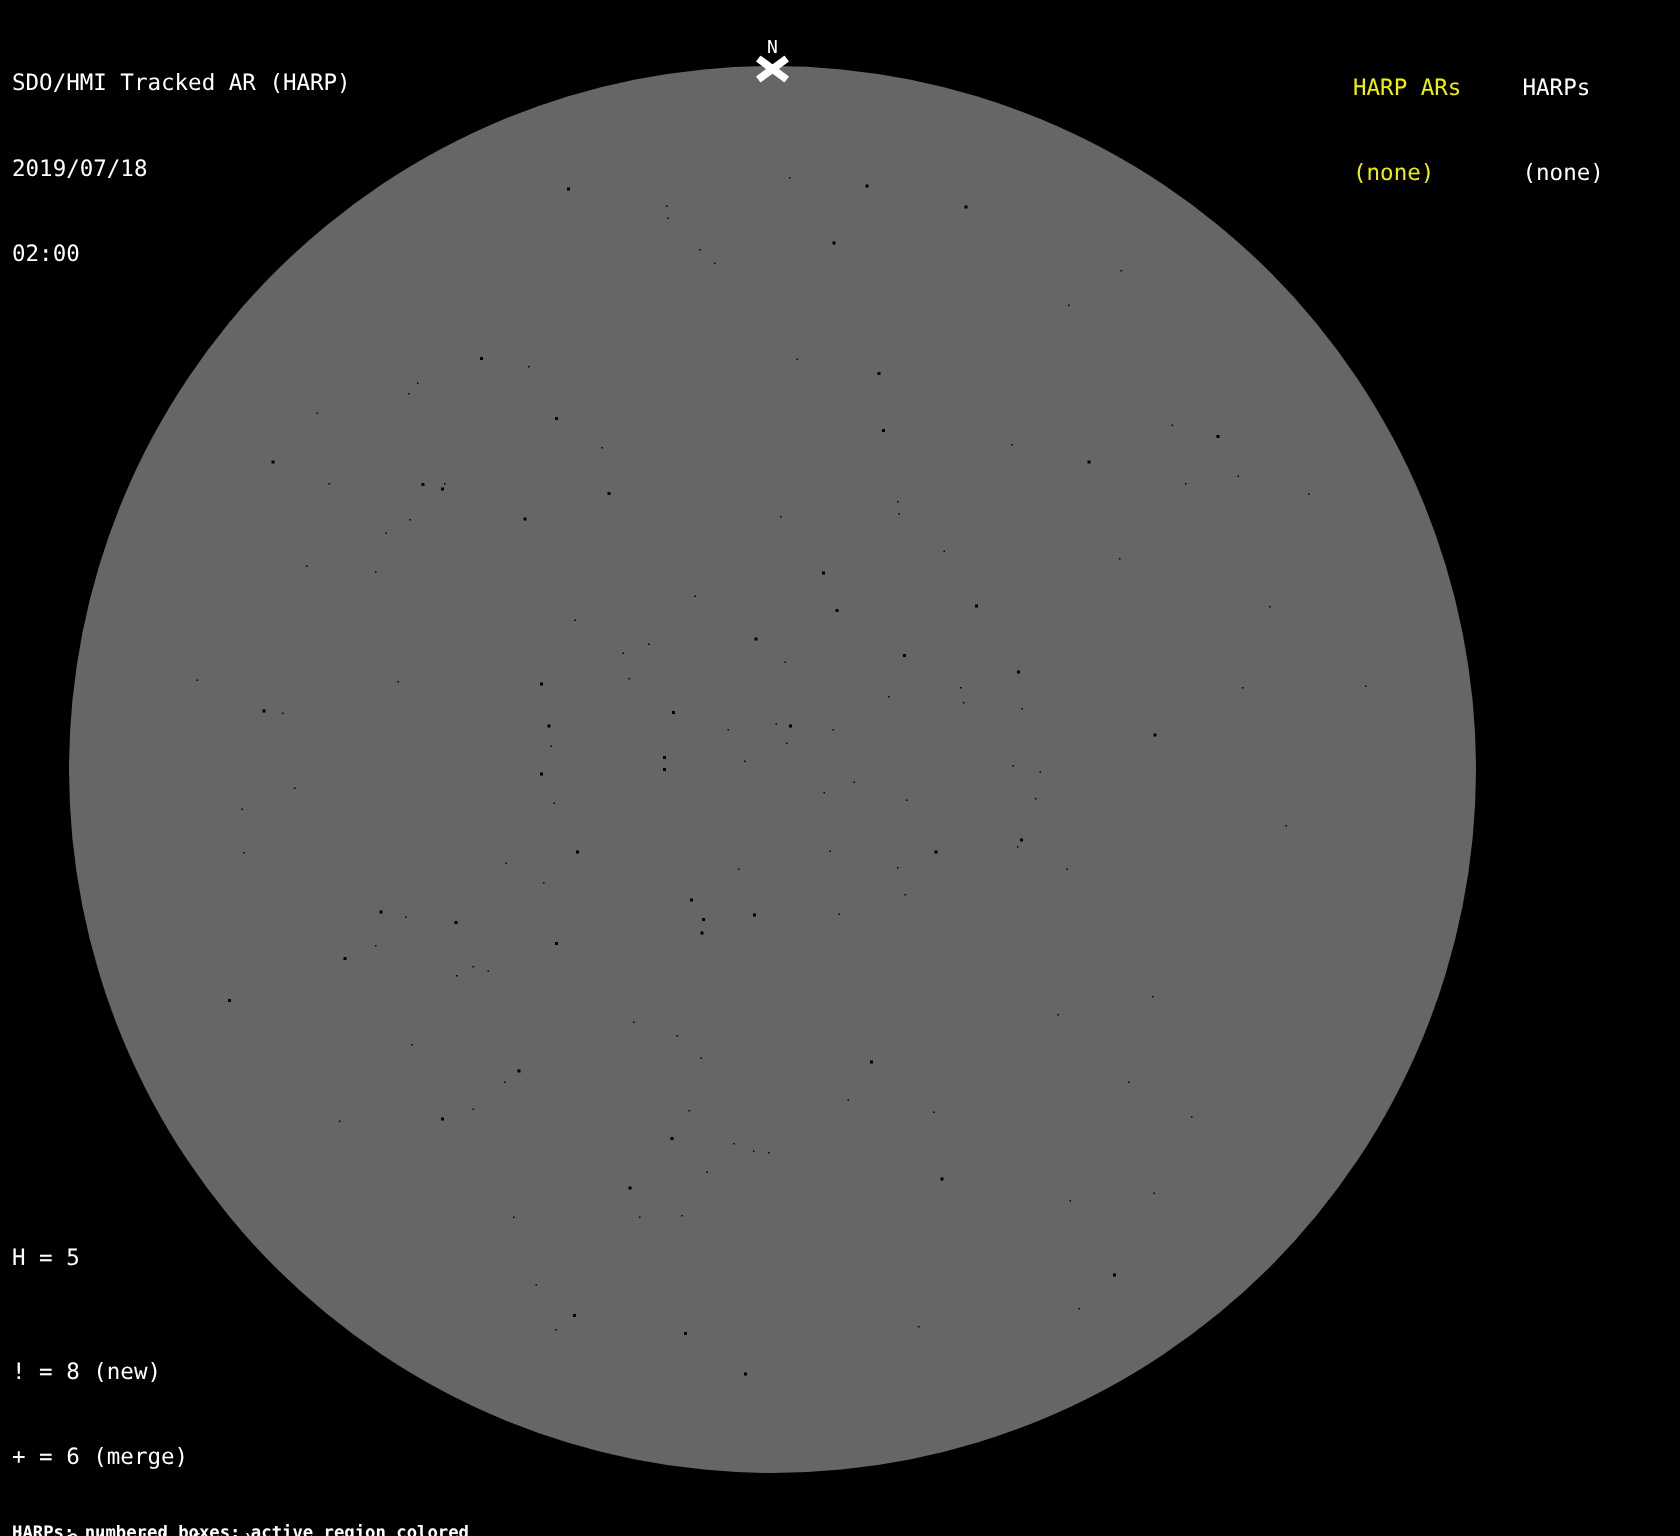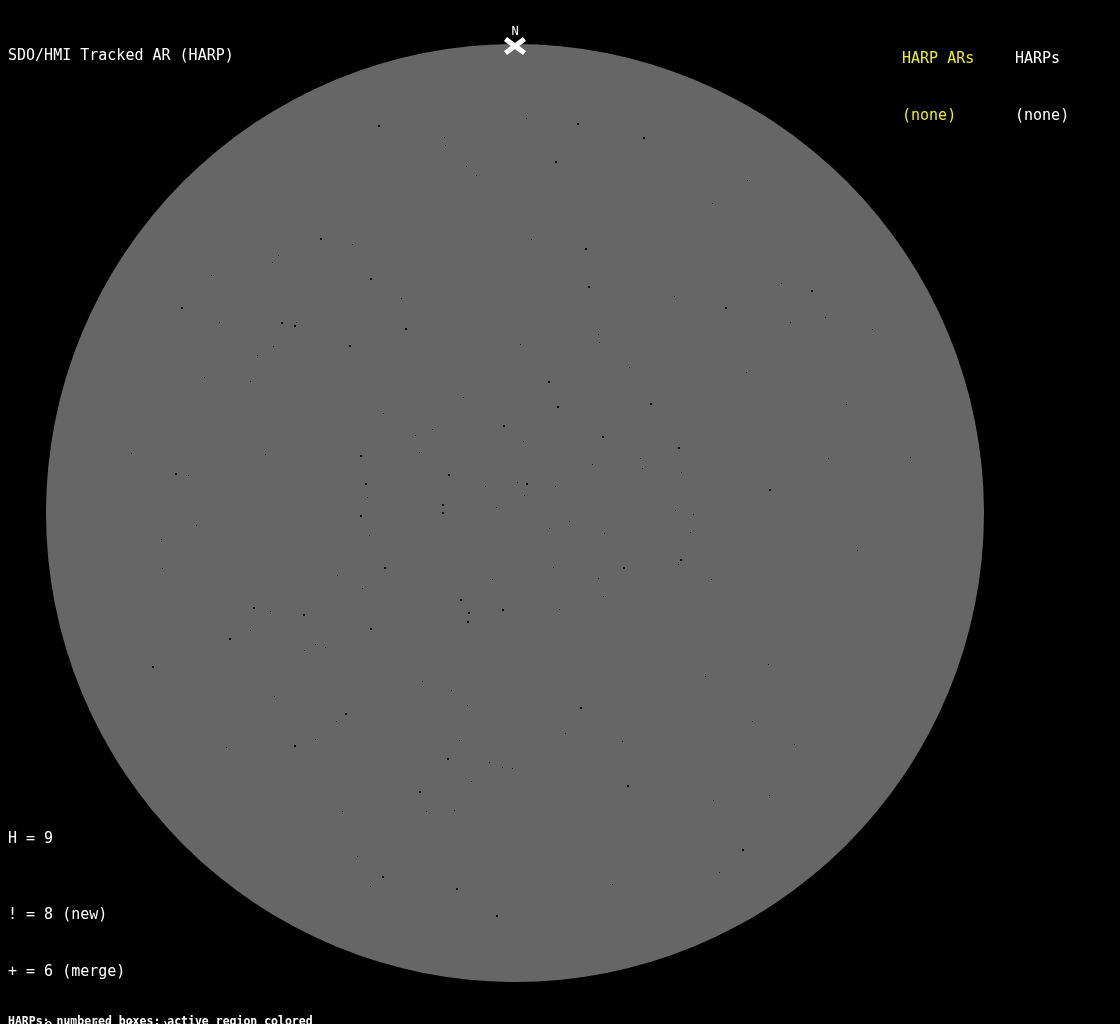--- a/index.html
+++ b/index.html
@@ -227,38 +227,40 @@
       <div class="speckle" style="left: 359px; top: 284px; width: 2px; height: 2px; background: rgb(0, 0, 0);"></div>
       <div class="speckle" style="left: 466px; top: 724px; width: 1px; height: 1px; background: rgb(0, 0, 0);"></div>
       <div class="speckle" style="left: 450px; top: 463px; width: 1px; height: 1px; background: rgb(0, 0, 0);"></div>
       <div class="speckle" style="left: 232px; top: 211px; width: 1px; height: 1px; background: rgb(0, 0, 0);"></div>
       <div class="speckle" style="left: 303px; top: 301px; width: 2px; height: 2px; background: rgb(0, 0, 0);"></div>
       <div class="speckle" style="left: 546px; top: 420px; width: 1px; height: 1px; background: rgb(0, 0, 0);"></div>
     </div>
 
   <div class="title-block mono20">
     <div>SDO/HMI Tracked AR (HARP)</div>
+    <div>2019/07/18</div>
+    <div>02:00</div>
   </div>
 
   <div class="status-col noaa mono20">
     <div style="color: rgb(240, 240, 0);">HARP ARs</div>
     <div style="color: rgb(240, 240, 0);">(none)</div>
   </div>
   <div class="status-col harps mono20">
     <div>HARPs</div>
     <div>(none)</div>
   </div>
 
   <div class="north-label">N</div>
   <svg class="north-marker" width="24" height="18" viewBox="0 0 24 18">
     <line x1="2.5" y1="2" x2="21.5" y2="16" stroke="#ffffff" stroke-width="5"></line>
     <line x1="2.5" y1="16" x2="21.5" y2="2" stroke="#ffffff" stroke-width="5"></line>
   </svg>
 
-  <div class="counters-block mono20">H = 9</div>
+  <div class="counters-block mono20">H = 5</div>
   <div class="legend-rows mono20">
     <div>! = 8 (new)</div>
     <div>+ = 6 (merge)</div>
     <div>( = 0 (pad before)</div>
     
     
     
   </div>
 
   <div class="footer-block">

